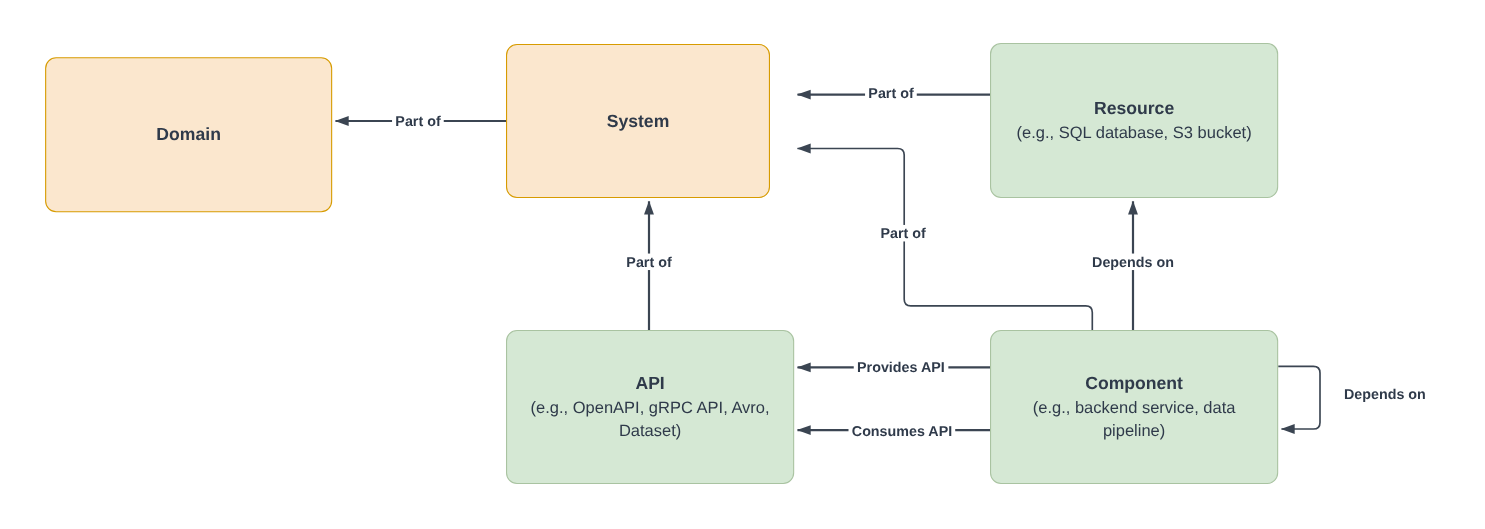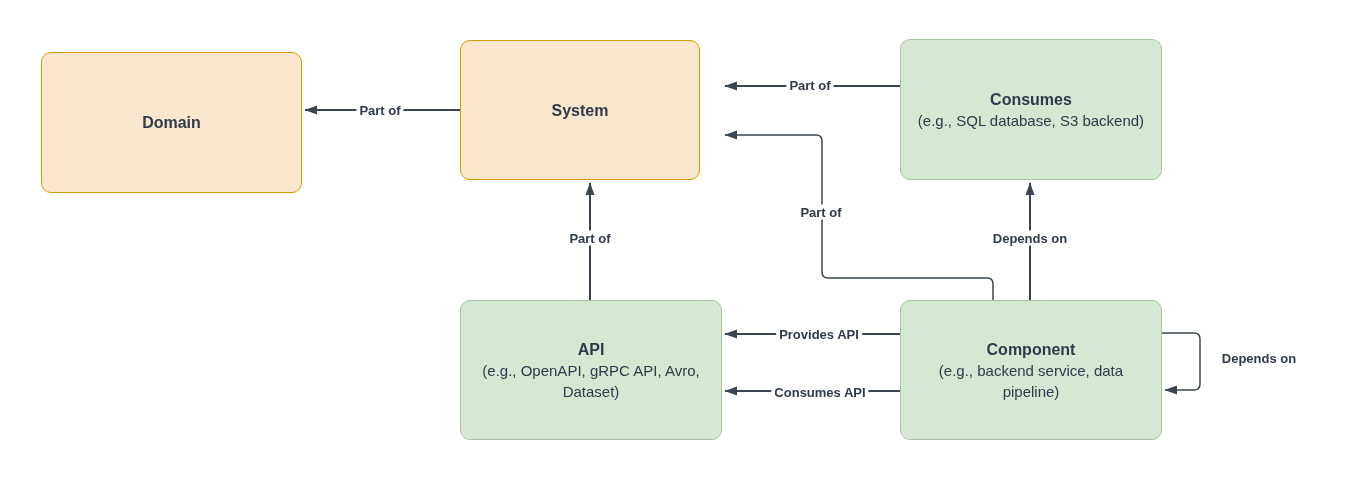--- a/index.html
+++ b/index.html
@@ -115,22 +115,22 @@
 
   <div class="node orange" style="left:41px;top:52px;width:261px;height:141px;">
     <div class="title">Domain</div>
   </div>
 
   <div class="node orange" style="left:460px;top:40px;width:240px;height:140px;">
     <div class="title">System</div>
   </div>
 
   <div class="node green" style="left:900px;top:39px;width:262px;height:141px;">
-    <div class="title">Consumes</div>
-    <div class="subtitle">(e.g., SQL database, S3 backend)</div>
+    <div class="title">Resource</div>
+    <div class="subtitle">(e.g., SQL database, S3 bucket)</div>
   </div>
 
   <div class="node green" style="left:460px;top:300px;width:262px;height:140px;">
     <div class="title">API</div>
     <div class="subtitle">(e.g., OpenAPI, gRPC API, Avro, Dataset)</div>
   </div>
 
   <div class="node green" style="left:900px;top:300px;width:262px;height:140px;">
     <div class="title">Component</div>
     <div class="subtitle">(e.g., backend service, data pipeline)</div>

